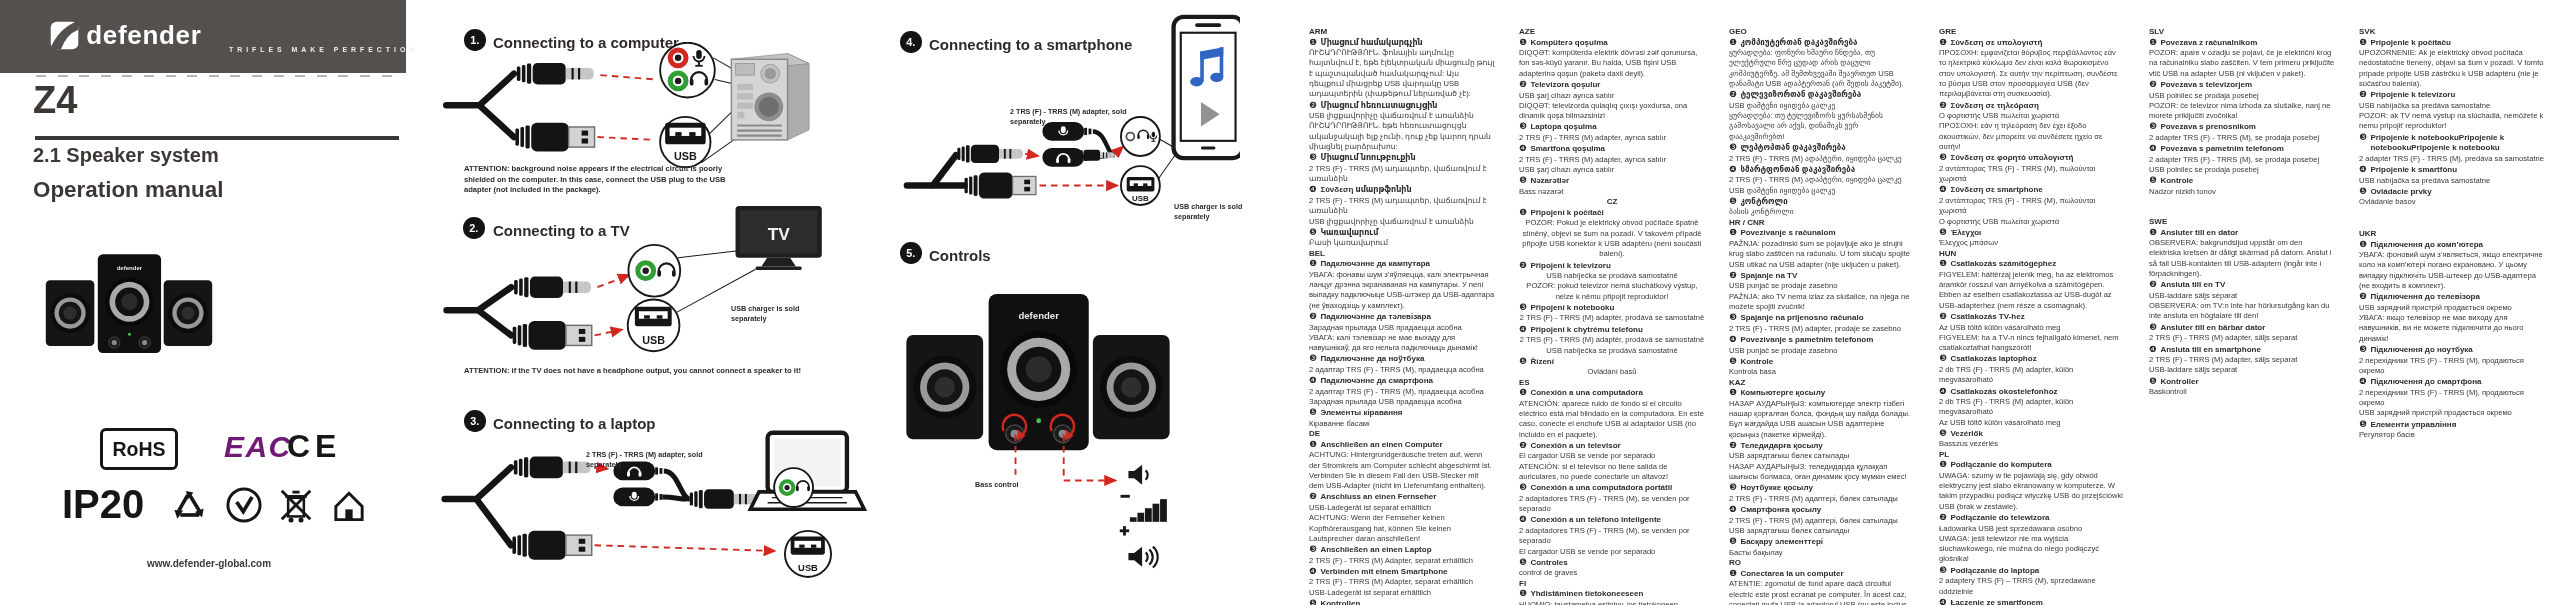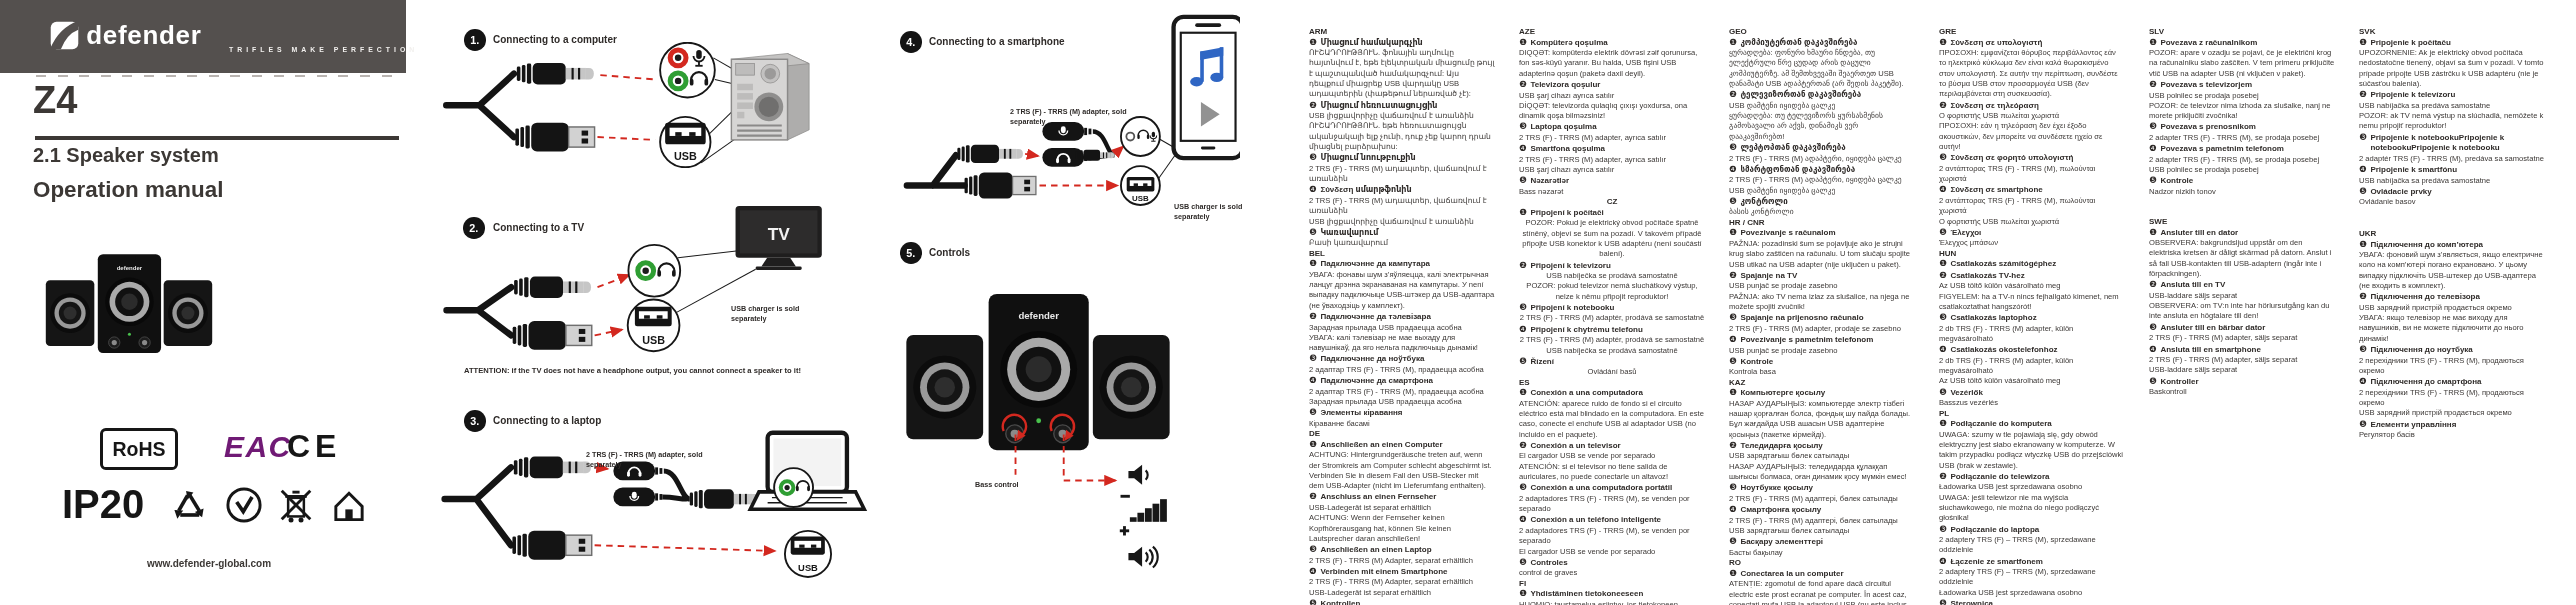--- a/index.html
+++ b/index.html
@@ -19,21 +19,21 @@
   .doc-title{left:33px;top:177px;font-size:22.4px;font-weight:700;color:#3c3835;}
   .rohs{left:100px;top:428px;width:72px;height:36px;border:3.6px solid #161616;border-radius:5.8px;
         display:flex;align-items:center;justify-content:center;font-size:19.5px;font-weight:800;color:#161616;}
   .eac{left:224px;top:430px;font-size:30px;font-weight:800;color:#701a75;letter-spacing:1.4px;font-style:italic;}
   .ce{left:287px;top:428px;font-size:32px;font-weight:700;color:#161616;letter-spacing:5px;}
   .ip20{left:62px;top:482px;font-size:40px;font-weight:800;color:#161616;}
   .website{left:108px;top:558px;width:202px;text-align:center;font-size:10px;font-weight:700;color:#3c3835;}
   
   .sec-num{width:21.6px;height:21.6px;border-radius:50%;background:#141414;color:#fff;font-weight:700;
            font-size:10.8px;display:flex;align-items:center;justify-content:center;}
-  .sec-title{font-size:10px;font-weight:700;color:#2f2b29;white-space:nowrap;}
+  .sec-title{font-size:15px;font-weight:700;color:#2f2b29;white-space:nowrap;}
   .att{font-size:7.6px;font-weight:700;line-height:10.5px;color:#2f2b29;}
   .note{font-size:7.2px;font-weight:700;line-height:9.7px;color:#2f2b29;}
   .rd{stroke:#d3281f;stroke-width:2.6;stroke-dasharray:9 7;fill:none;}
   .ln{stroke:#1a1a1a;stroke-width:1.4;}
   .circ{fill:#fff;stroke:#171717;stroke-width:2.6;}
   
   .lang-cols{left:1309px;top:27px;width:1261px;height:573px;display:flex;}
   .lang-col{width:210px;flex:0 0 auto;}
   .lang-block{width:186px;}
   .lang-code{font-size:8px;font-weight:800;color:#2f2b29;margin-bottom:0.7px;}
@@ -274,20 +274,21 @@
     <circle class="circ" cx="353" cy="39" r="38"></circle>
     <use href="#red-jack" transform="translate(340,22)"></use>
     <use href="#mic-icon" transform="translate(369,22) scale(0.85)"></use>
     <use href="#green-jack" transform="translate(340,54)"></use>
     <use href="#hp-icon" transform="translate(369,46) scale(0.85)"></use>
     <circle class="circ" cx="350" cy="139" r="35"></circle>
     <use href="#usb-port" transform="translate(322,112) scale(0.88)"></use>
     <text x="350" y="164" text-anchor="middle" font-size="15" font-weight="bold" fill="#171717">USB</text>
     <use href="#tower" transform="translate(414,16)"></use>
   </svg>
+  <div class="abs att" style="left:464px;top:164px;width:274px">ATTENTION: background noise appears if the electrical circuit is poorly shielded on the computer. In this case, connect the USB plug to the USB adapter (not included in the package).</div>
 
   <div class="abs sec-num" style="left:463px;top:217px">2.</div>
   <div class="abs sec-title" style="left:493px;top:222px">Connecting to a TV</div>
   <svg class="abs" style="left:433px;top:206px" width="393" height="156" viewBox="0 0 545 217">
     <path d="M18,145 H62 M62,145 L108,113 M62,145 L108,180" stroke="#141414" stroke-width="9" stroke-linecap="round" fill="none"></path>
     <use href="#jack-plug" transform="translate(112,113)"></use>
     <use href="#usb-plug" transform="translate(110,180)"></use>
     <line class="rd" x1="228" y1="113" x2="272" y2="96" marker-end="url(#rarr)"></line>
     <line class="rd" x1="224" y1="180" x2="262" y2="172" marker-end="url(#rarr)"></line>
     <line class="ln" x1="340" y1="72" x2="442" y2="60"></line>
@@ -704,20 +705,21 @@
             <span>Έλεγχοι</span>
           </div>
           <div class="l-body">Έλεγχος μπάσων</div>
         </div>
         <div class="lang-block" style="min-height: 142px;">
           <div class="lang-code">HUN</div>
           <div class="l-head">
             <span class="l-num">❶</span>
             <span>Csatlakozás számítógéphez</span>
           </div>
+          <div class="l-body">FIGYELEM: háttérzaj jelenik meg, ha az elektromos áramkör rosszul van árnyékolva a számítógépen. Ebben az esetben csatlakoztassa az USB-dugót az USB-adapterhez (nem része a csomagnak).</div>
           <div class="l-head">
             <span class="l-num">❷</span>
             <span>Csatlakozás TV-hez</span>
           </div>
           <div class="l-body">Az USB töltő külön vásárolható meg</div>
           <div class="l-body">FIGYELEM: ha a TV-n nincs fejhallgató kimenet, nem csatlakoztathat hangszórót!</div>
           <div class="l-head">
             <span class="l-num">❸</span>
             <span>Csatlakozás laptophoz</span>
           </div>

